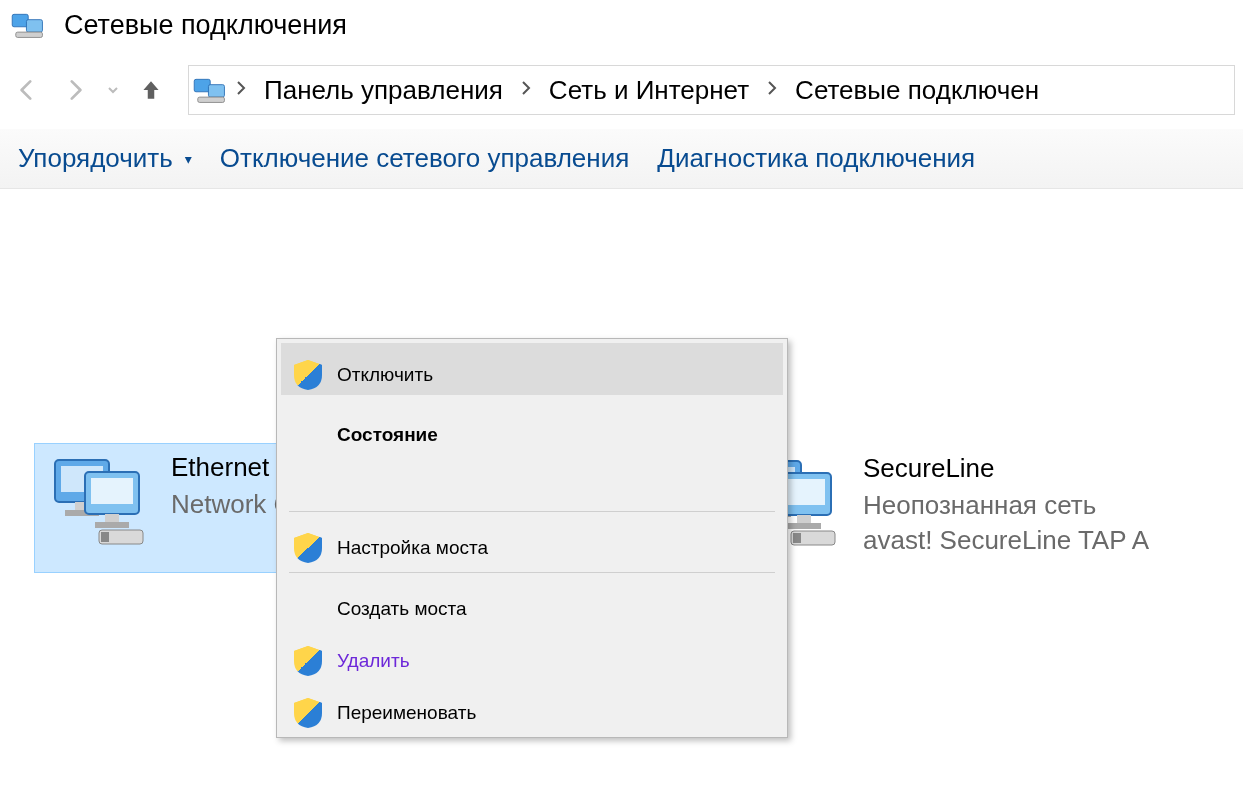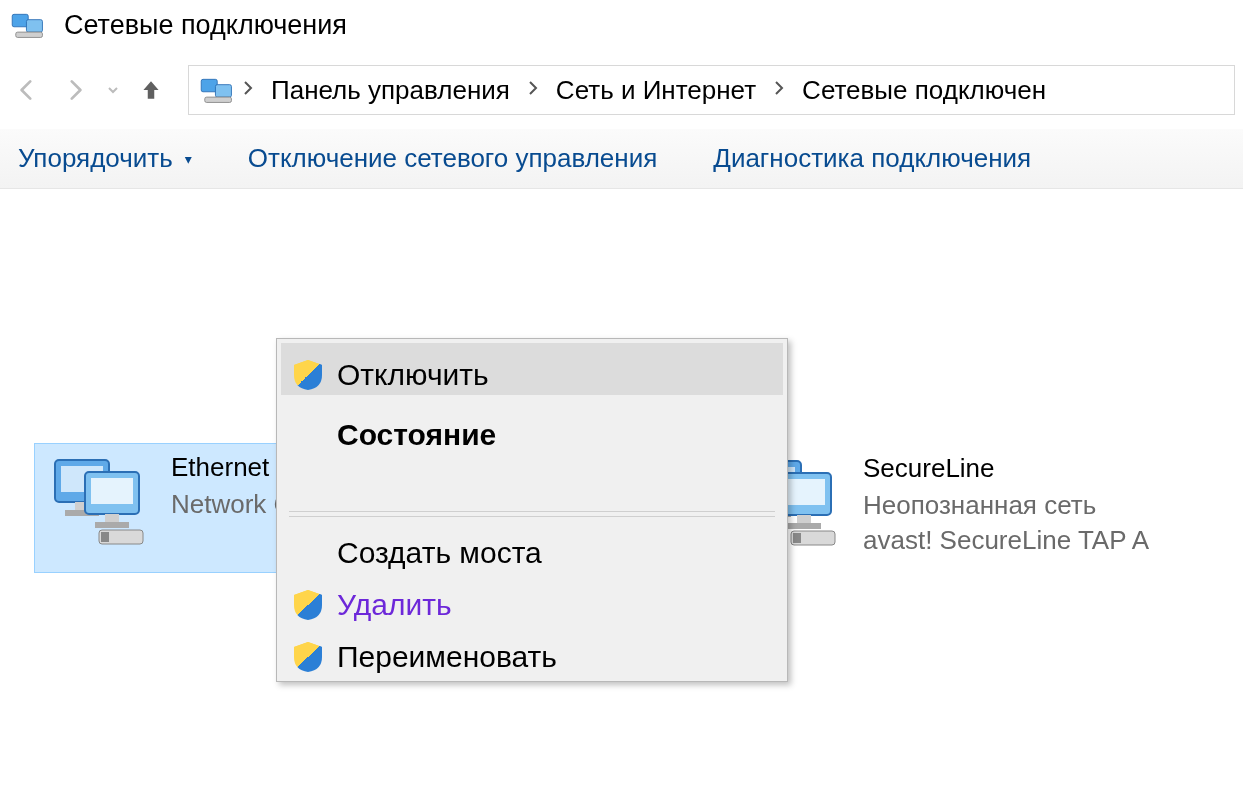--- a/index.html
+++ b/index.html
@@ -52,21 +52,21 @@
       display:flex; align-items:center; justify-content:center;
       color: #555;
       font-size: 28px;
     }
     .addr-bar {
       flex: 1;
       border: 1px solid #d8d8d8;
       height: 50px;
       display: flex;
       align-items: center;
-      padding: 0 10px;
+      padding: 0 3px;
       overflow: hidden;
     }
     .addr-icon { width: 40px; height:34px; display:flex;align-items:center;justify-content:center;}
     .crumb {
       display: flex;
       align-items: center;
       padding: 0 14px;
       height: 100%;
       font-size: 26px;
       white-space: nowrap;
@@ -78,21 +78,21 @@
       padding: 0 2px;
     }
 
     
     .toolbar {
       display: flex;
       height: 60px;
       border-bottom: 1px solid #e6e6e6;
       background: linear-gradient(#fbfbfb,#f3f3f3);
       padding: 0 18px;
-      gap: 56px;
+      gap: 28px;
     }
     .toolbar-item {
       font-size: 26px;
       color: #084b90;
       display: flex;
       align-items: center;
       gap: 12px;
       white-space: nowrap;
     }
     .drop-caret {
@@ -132,21 +132,21 @@
       border: 1px solid #b8b8b8;
       box-shadow: 3px 3px 6px rgba(0,0,0,.25);
       padding: 4px;
     }
     .ctx-item {
       display: flex;
       align-items: center;
       gap: 14px;
       height: 52px;
       padding: 12px 14px 0 12px;
-      font-size: 30px;
+      font-size: 19px;
       color: #000;
     }
     .ctx-item.hover { background: #dcdcdc; }
     .ctx-item.disabled { color: #6d28d9; }
     .ctx-item.bold { font-weight: 600; margin-top: 8px; }
     .ctx-icon { width: 30px; height: 30px; flex-shrink:0; display:flex;align-items:center;justify-content:center;}
     .ctx-sep {
       height: 1px;
       background: #cfcfcf;
       margin: 4px 8px;
@@ -313,20 +313,26 @@
     <span>Отключить</span>
   </div>
   <div class="ctx-item bold">
     <span class="ctx-icon"></span>
     <span>Состояние</span>
   </div>
   <div class="ctx-item">
     <span class="ctx-icon"></span>
   </div>
   <div class="ctx-sep"></div>
+  <div class="ctx-item">
+    <span class="ctx-icon">
+        <span class="shield"></span>
+      </span>
+    <span>Настройка моста</span>
+  </div>
   <div class="ctx-sep"></div>
   <div class="ctx-item">
     <span class="ctx-icon"></span>
     <span>Создать моста</span>
   </div>
   <div class="ctx-item disabled">
     <span class="ctx-icon">
         <span class="shield"></span>
       </span>
     <span>Удалить</span>

